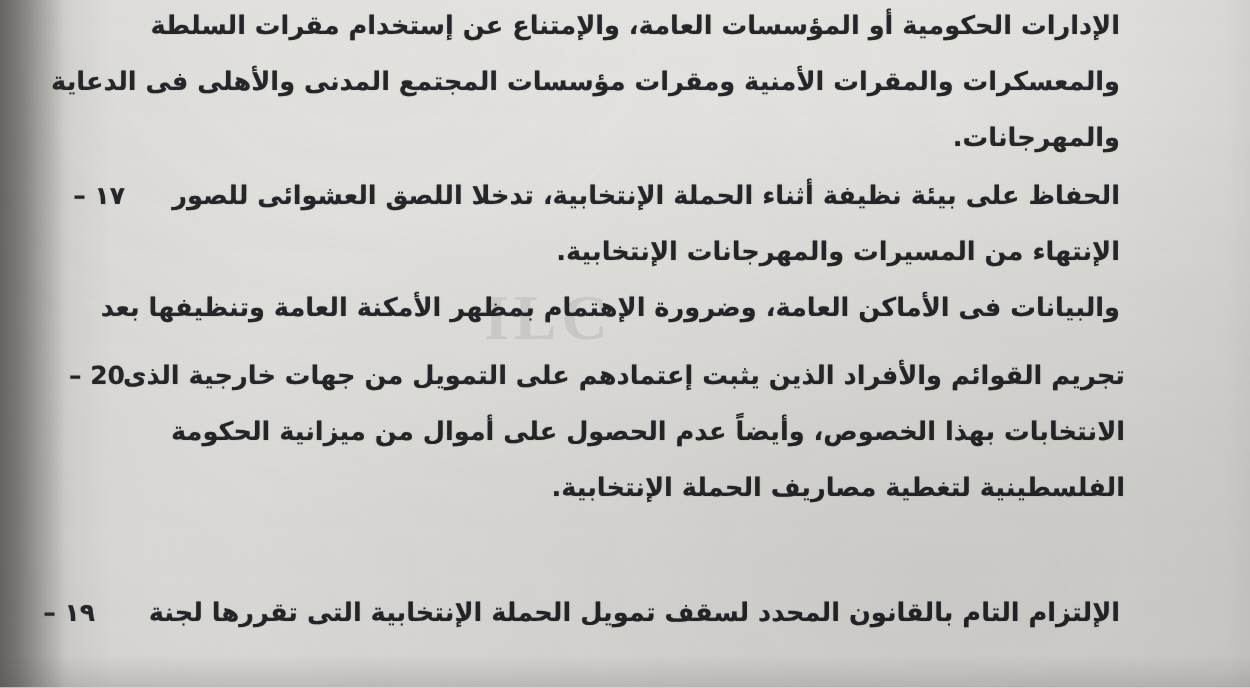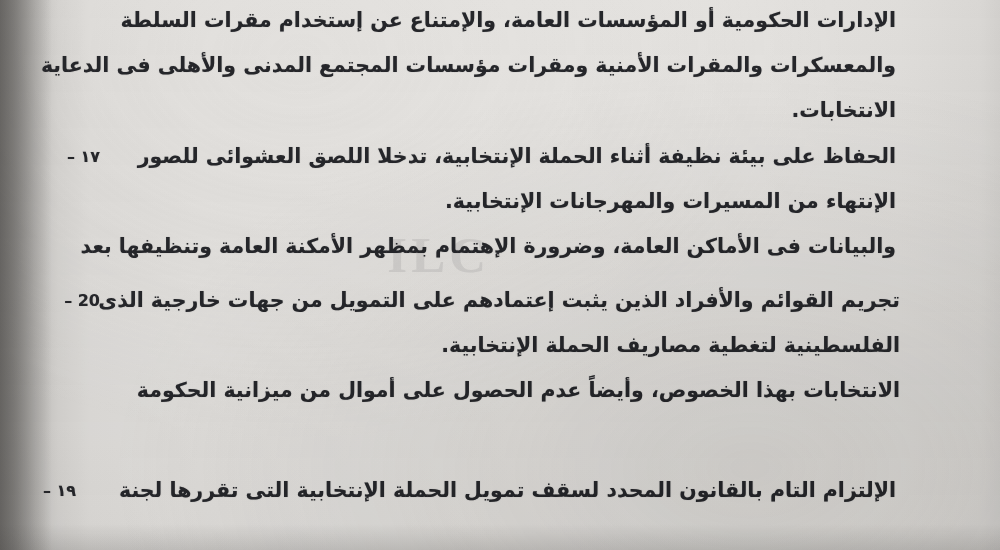--- a/index.html
+++ b/index.html
@@ -110,21 +110,21 @@
     justify-content: space-between;
   }
   .para .ln.stretch > span { display: inline-block; }
 
   
   .num {
     position: absolute;
     color: #25262a;
     font-family: "DejaVu Sans", sans-serif;
     font-weight: bold;
-    font-size: 16px;
+    font-size: 20px;
     line-height: 45px;
     direction: rtl;
     white-space: nowrap;
     text-shadow: 0 0 1px rgba(40,40,44,0.35);
   }
 
   
   #p-top   { top: -2px;  right: 104px; width: 790px; }
   #p-17    { top: 134px; right: 104px; width: 790px; }
   #n-17    { top: 134px; right: 900px; }
@@ -142,43 +142,43 @@
 
   <div class="content">
 
     <div class="para" id="p-top">
       <span class="ln stretch">
         <span>الإدارات الحكومية أو المؤسسات العامة، والإمتناع عن إستخدام مقرات السلطة</span>
       </span>
       <span class="ln stretch">
         <span>والمعسكرات والمقرات الأمنية ومقرات مؤسسات المجتمع المدنى والأهلى فى الدعاية</span>
       </span>
-      <span class="ln">الانتخابات.</span>
+      <span class="ln">والمهرجانات.</span>
     </div>
 
     <div class="num" id="n-17">١٧ –</div>
     <div class="para" id="p-17">
       <span class="ln stretch">
         <span>الحفاظ على بيئة نظيفة أثناء الحملة الإنتخابية، تدخلا اللصق العشوائى للصور</span>
       </span>
       <span class="ln">الإنتهاء من المسيرات والمهرجانات الإنتخابية.</span>
       <span class="ln stretch">
         <span>والبيانات فى الأماكن العامة، وضرورة الإهتمام بمظهر الأمكنة العامة وتنظيفها بعد</span>
       </span>
     </div>
 
     <div class="num" id="n-18">20 –</div>
     <div class="para" id="p-18">
       <span class="ln stretch">
         <span>تجريم القوائم والأفراد الذين يثبت إعتمادهم على التمويل من جهات خارجية الذى</span>
       </span>
-      <span class="ln">الفلسطينية لتغطية مصاريف الحملة الإنتخابية.</span>
       <span class="ln stretch">
         <span>الانتخابات بهذا الخصوص، وأيضاً عدم الحصول على أموال من ميزانية الحكومة</span>
       </span>
+      <span class="ln">الفلسطينية لتغطية مصاريف الحملة الإنتخابية.</span>
     </div>
 
     <div class="num" id="n-19">١٩ –</div>
     <div class="para" id="p-19">
       <span class="ln stretch">
         <span>الإلتزام التام بالقانون المحدد لسقف تمويل الحملة الإنتخابية التى تقررها لجنة</span>
       </span>
     </div>
 
   </div>

